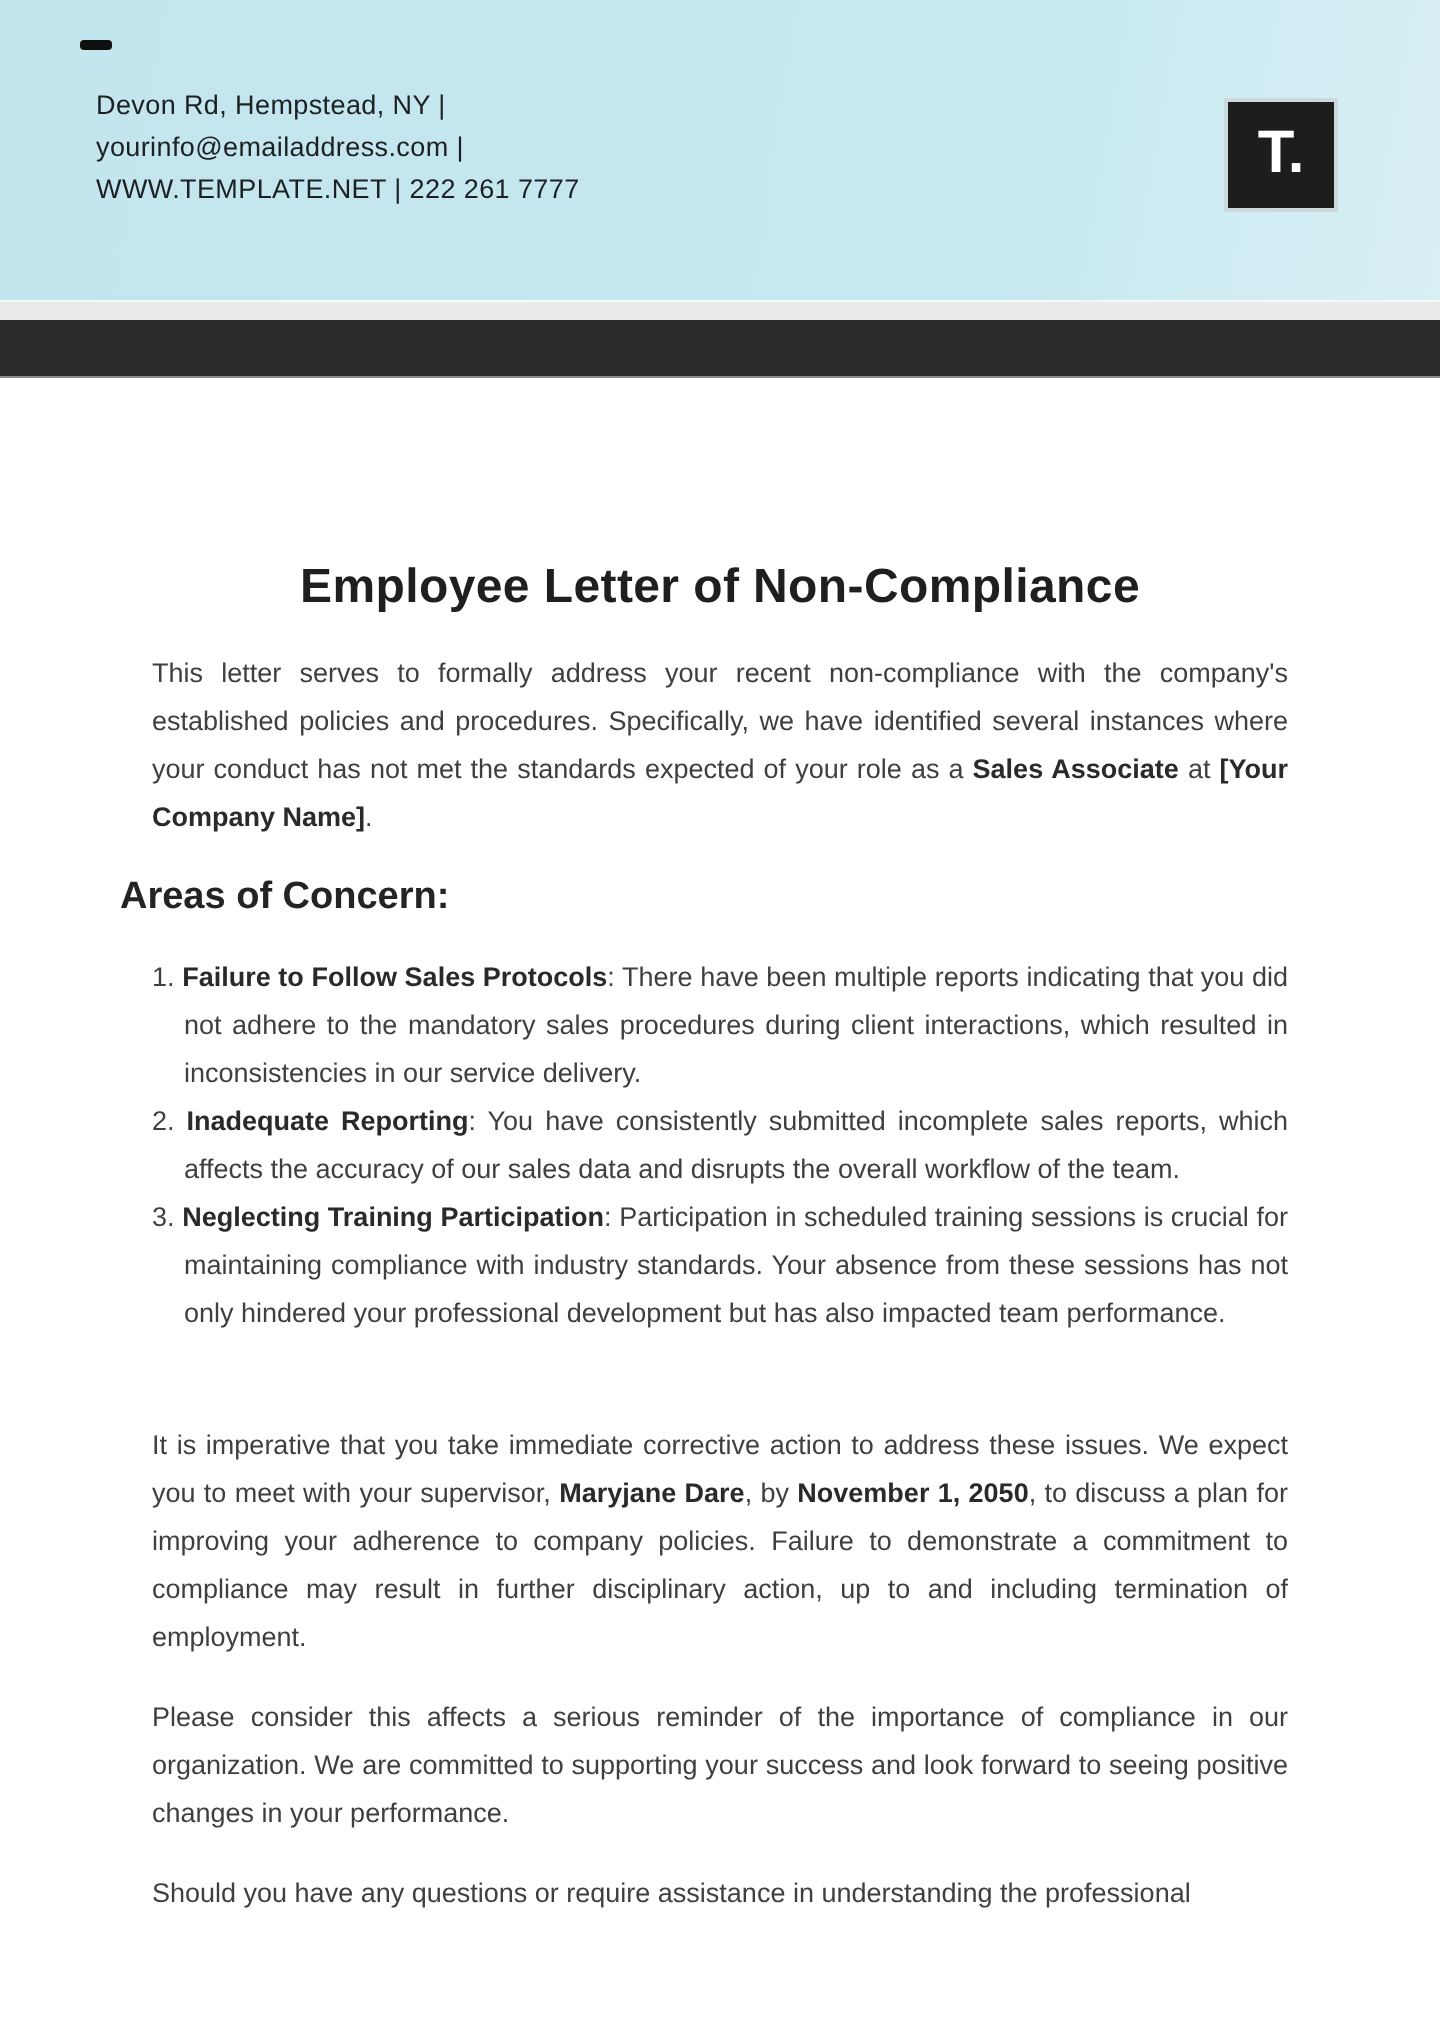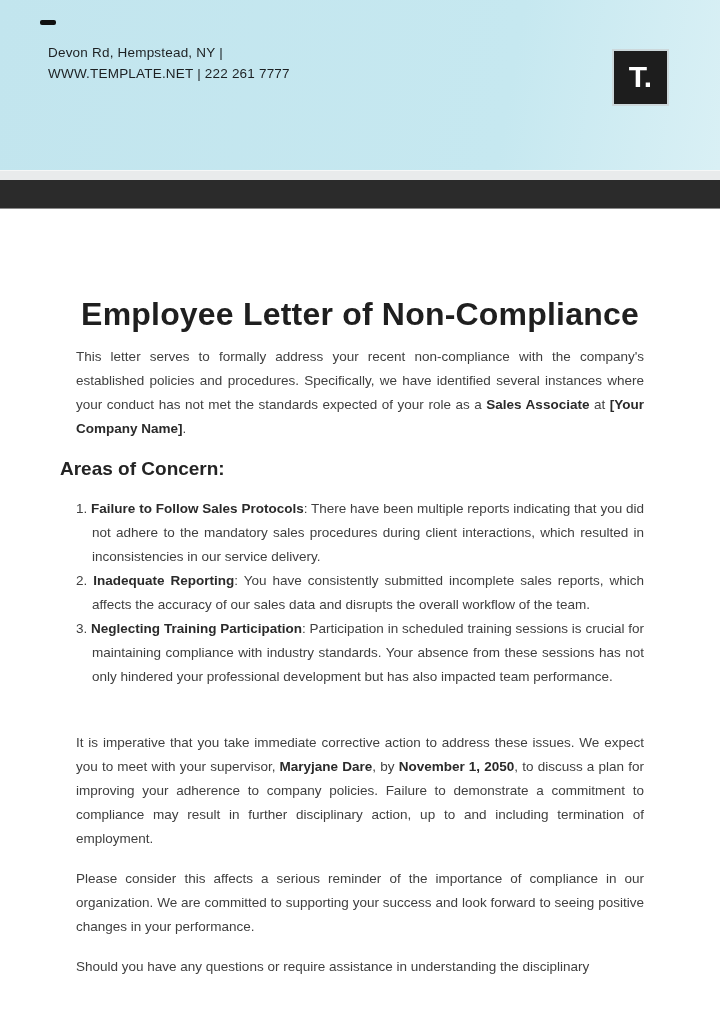--- a/index.html
+++ b/index.html
@@ -11,21 +11,21 @@
     margin: 0 auto;
     background: #ffffff;
     overflow: hidden;
     font-family: "Liberation Sans", sans-serif;
   }
 
   
   .letterhead {
     position: relative;
     width: 100%;
-    height: 170px;
+    height: 150px;
     background: linear-gradient(100deg, #c2e5ee 0%, #c6e8f0 70%, #d9f0f5 100%);
   }
   .dash-icon {
     position: absolute;
     left: 40px; top: 20px;
     width: 16px; height: 4.5px;
     background: #101010;
     border-radius: 2px;
   }
   .contact {
@@ -60,21 +60,21 @@
   .strip-dark  { width: 100%; height: 29px; background: #2b2b2b; border-bottom: 1px solid #8a8a8a; }
 
   
   .letter {
     padding: 0 60px;
     color: #3f3f3f;
   }
   .title {
     margin: 90px 0 0 0;
     text-align: center;
-    font-size: 32px;
+    font-size: 24px;
     line-height: 30px;
     font-weight: bold;
     color: #1f1f1f;
     letter-spacing: 0.2px;
   }
   .info-block {
     margin-top: 40px;
     font-size: 13.5px;
     line-height: 23.8px;
     color: #242424;
@@ -113,20 +113,21 @@
 </style>
 </head>
 <body>
 
 <div class="page">
 
   <header class="letterhead">
     <div class="dash-icon"></div>
     <div class="contact">
       <div>Devon Rd, Hempstead, NY |</div>
+      <div>yourinfo@emailaddress.com |</div>
       <div>WWW.TEMPLATE.NET | 222 261 7777</div>
     </div>
     <div class="logo">
       <span>T.</span>
     </div>
   </header>
 
   <div class="strip-light"></div>
   <div class="strip-dark"></div>
 
@@ -144,16 +145,16 @@
       <div class="concern"><span>2. </span><b>Inadequate Reporting</b><span>: You have consistently submitted incomplete sales reports, which affects the accuracy of our sales data and disrupts the overall workflow of the team.</span></div>
       <div class="concern"><span>3. </span><b>Neglecting Training Participation</b><span>: Participation in scheduled training sessions is crucial for maintaining compliance with industry standards. Your absence from these sessions has not only hindered your professional development but has also impacted team performance.</span></div>
     </div>
 
     <div class="gap-sm"></div>
 
     <p class="para"><span>It is imperative that you take immediate corrective action to address these issues. We expect you to meet with your supervisor, </span><b>Maryjane Dare</b><span>, by </span><b>November 1, 2050</b><span>, to discuss a plan for improving your adherence to company policies. Failure to demonstrate a commitment to compliance may result in further disciplinary action, up to and including termination of employment.</span></p>
 
     <p class="para">Please consider this affects a serious reminder of the importance of compliance in our organization. We are committed to supporting your success and look forward to seeing positive changes in your performance.</p>
 
-    <p class="para">Should you have any questions or require assistance in understanding the disciplinary</p>
+    <p class="para">Should you have any questions or require assistance in understanding the professional</p>
 
   </main>
 </div>
 
 </body></html>

